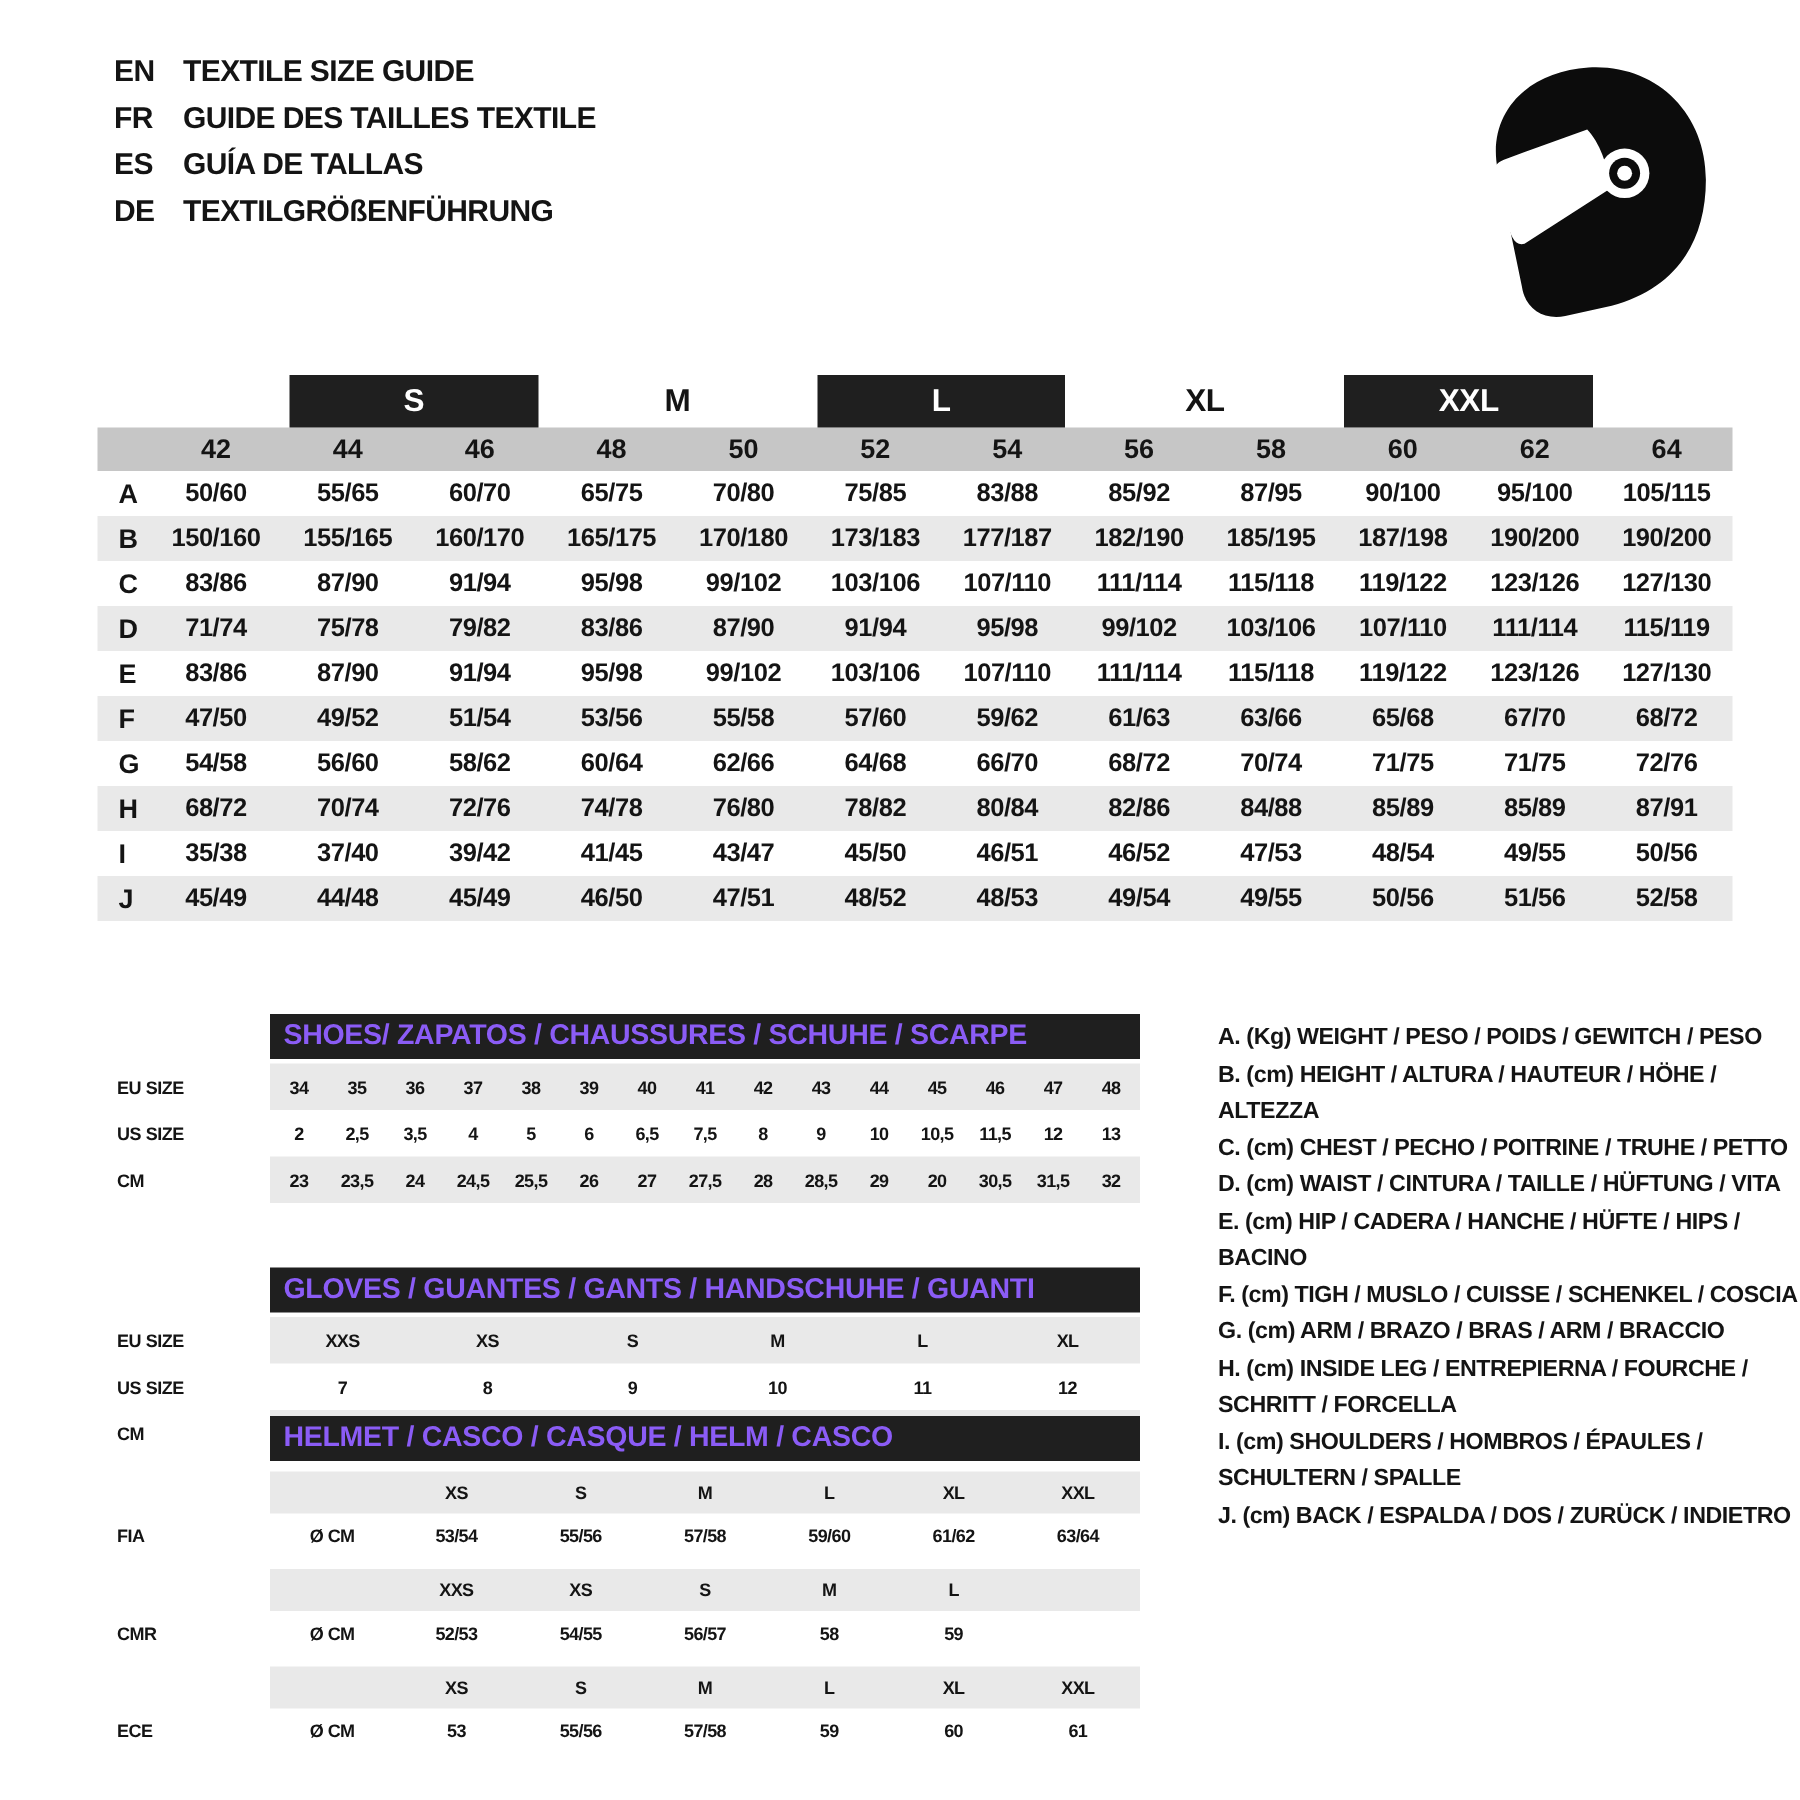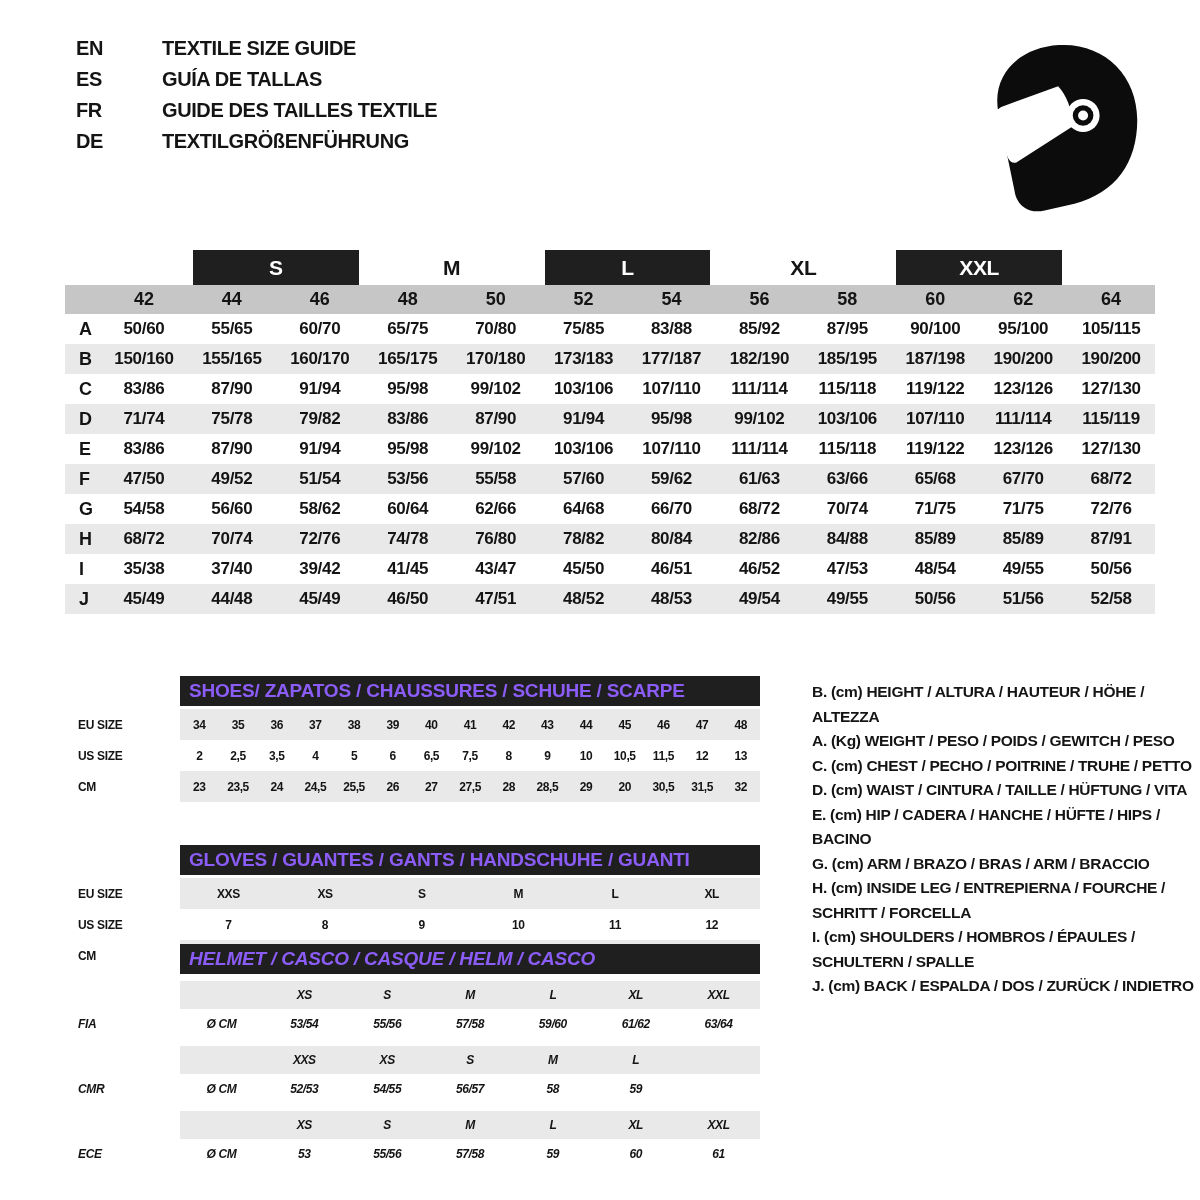--- a/index.html
+++ b/index.html
@@ -8,42 +8,42 @@
     --stripe:#e9e9e9;
     --text:#141414;
   }
   html,body{margin:0;padding:0;}
   .page{
     position:relative;width:1200px;height:1200px;background:#ffffff;
     font-family:"Liberation Sans", sans-serif;color:var(--text);overflow:hidden;
   }
   
   .languages{position:absolute;left:76px;top:33px;}
-  .lang-row{display:flex;height:31px;align-items:center;font-weight:bold;font-size:20px;letter-spacing:-0.4px;gap:40px;}
+  .lang-row{display:flex;height:31px;align-items:center;font-weight:bold;font-size:20px;letter-spacing:-0.4px;}
   .lang-code{width:46px;}
   
   .helmet-icon{position:absolute;left:973px;top:36px;width:172px;height:178px;}
   
   .main-table{position:absolute;left:65px;top:250px;width:1090px;}
   .groups-row{display:flex;height:35px;}
   .spacer{width:35px;flex:none;}
   .seg{position:relative;display:flex;align-items:center;justify-content:center;}
   .seg.w1{flex:1;} .seg.w2{flex:2;}
   .size-box{position:absolute;top:0;bottom:0;left:5px;right:5px;background:var(--bar);color:#fff;
     display:flex;align-items:center;justify-content:center;font-size:21px;font-weight:bold;letter-spacing:-0.3px;}
   .seg.plain{font-size:21px;font-weight:bold;letter-spacing:-0.3px;}
   .numeric-row{display:flex;height:29px;background:var(--band);font-weight:bold;font-size:18px;}
   .ncell{flex:1;display:flex;align-items:center;justify-content:center;}
   .data-row{display:flex;height:30px;font-weight:bold;font-size:17px;letter-spacing:-0.3px;}
   .data-row.stripe{background:var(--stripe);}
   .letter-cell{width:35px;flex:none;box-sizing:border-box;padding-left:14px;display:flex;align-items:center;font-size:18px;}
   .vcell{flex:1;display:flex;align-items:center;justify-content:center;}
   
   .sub-table{position:absolute;left:65px;width:695px;}
-  .shoes{top:676px;} .gloves{top:845px;} .helmet-section{top:944px;font-style:italic;}
+  .shoes{top:676px;} .gloves{top:845px;} .helmet-section{top:944px;}
   .bar{margin-left:115px;height:30px;background:var(--bar);color:#8b5cf6;display:flex;align-items:center;
     padding-left:9px;font-size:19px;font-weight:bold;letter-spacing:-0.2px;}
   .rows{margin-top:3px;}
   .srow{display:flex;height:31px;font-weight:bold;font-size:12px;text-align:right;}
   .rlabel{width:115px;flex:none;box-sizing:border-box;padding-left:13px;display:flex;align-items:center;letter-spacing:-0.3px;}
   .vals{flex:1;display:flex;}
   .srow.stripe .vals{background:var(--stripe);}
   .srow .vcell{letter-spacing:-0.4px;}
   
   .helm-block{margin-top:7px;}
@@ -57,26 +57,26 @@
 <body>
 
 <div class="page">
 
   <div class="languages" id="languages">
       <div class="lang-row">
         <span class="lang-code">EN</span>
         <span class="lang-title">TEXTILE SIZE GUIDE</span>
       </div>
       <div class="lang-row">
+        <span class="lang-code">FR</span>
+        <span class="lang-title">GUIDE DES TAILLES TEXTILE</span>
+      </div>
+      <div class="lang-row">
         <span class="lang-code">ES</span>
         <span class="lang-title">GUÍA DE TALLAS</span>
-      </div>
-      <div class="lang-row">
-        <span class="lang-code">FR</span>
-        <span class="lang-title">GUIDE DES TAILLES TEXTILE</span>
       </div>
       <div class="lang-row">
         <span class="lang-code">DE</span>
         <span class="lang-title">TEXTILGRÖßENFÜHRUNG</span>
       </div>
     </div>
 
   <svg class="helmet-icon" viewBox="0 0 100 100" aria-hidden="true">
     <path fill="#0c0c0c" d="M50 3.5 C76 2 95.5 21 95.5 47 C95.5 72 83 89.5 59 95.8 L41 99.8 C32.5 101.5 25.5 97 24.2 88.5 L14.8 43 C10.5 21.5 26 5 50 3.5 Z"></path>
     <path fill="#ffffff" d="M13.2 48.5 C12.2 43.5 13.6 40.6 17.2 39.2 L49.5 27.5 C54.8 33 58.6 44 57.6 51 L25.2 71.8 C21.6 72.8 19.6 69.2 18.4 62.2 Z"></path>
@@ -454,24 +454,25 @@
               <div class="vcell">59</div>
               <div class="vcell">60</div>
               <div class="vcell">61</div>
             </div>
           </div>
         </div>
       </div>
   </div>
 
   <div class="legend" id="legend">
+      <div class="legend-item">A. (Kg) WEIGHT / PESO / POIDS / GEWITCH / PESO</div>
       <div class="legend-item">B. (cm) HEIGHT / ALTURA / HAUTEUR / HÖHE / ALTEZZA</div>
-      <div class="legend-item">A. (Kg) WEIGHT / PESO / POIDS / GEWITCH / PESO</div>
       <div class="legend-item">C. (cm) CHEST / PECHO / POITRINE / TRUHE / PETTO</div>
       <div class="legend-item">D. (cm) WAIST / CINTURA / TAILLE / HÜFTUNG / VITA</div>
       <div class="legend-item">E. (cm) HIP / CADERA / HANCHE / HÜFTE / HIPS / BACINO</div>
+      <div class="legend-item">F. (cm) TIGH / MUSLO / CUISSE / SCHENKEL / COSCIA</div>
       <div class="legend-item">G. (cm) ARM / BRAZO / BRAS / ARM / BRACCIO</div>
       <div class="legend-item">H. (cm) INSIDE LEG / ENTREPIERNA / FOURCHE / SCHRITT / FORCELLA</div>
       <div class="legend-item">I. (cm) SHOULDERS / HOMBROS / ÉPAULES / SCHULTERN / SPALLE</div>
       <div class="legend-item">J. (cm) BACK / ESPALDA / DOS / ZURÜCK / INDIETRO</div>
     </div>
 
 </div>
 
 </body></html>

